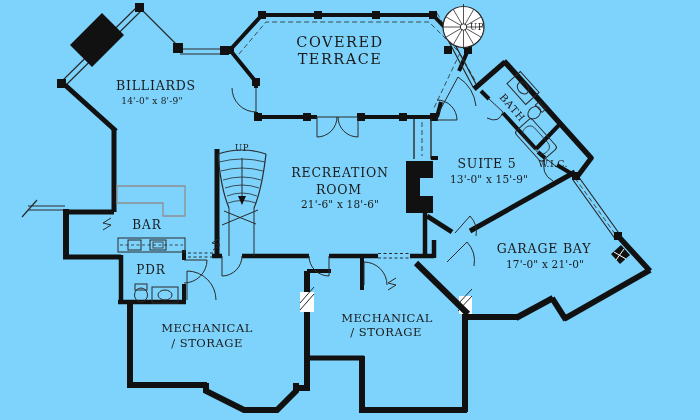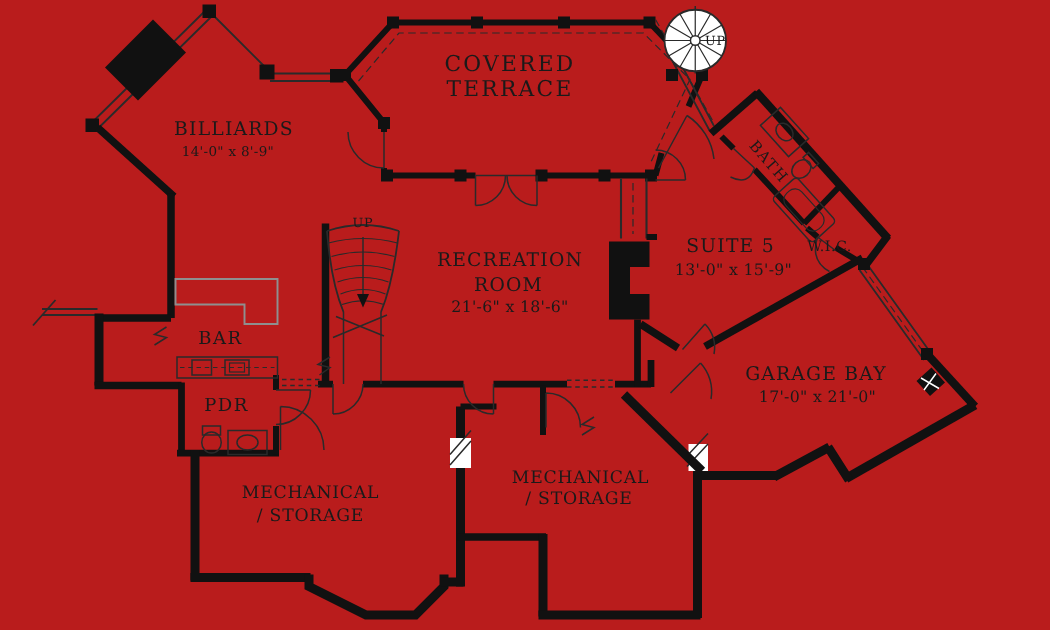--- a/index.html
+++ b/index.html
@@ -1,16 +1,16 @@
 <!DOCTYPE html>
 <html><head>
 <meta charset="utf-8">
 <style>
   html,body{margin:0;padding:0;background:#ffffff;}
-  #stage{width:700px;height:420px;position:relative;background:#b91c1c;overflow:hidden;}
+  #stage{width:700px;height:420px;position:relative;background:#7dd3fc;overflow:hidden;}
   svg{display:block;}
   
   .w{stroke:#111;fill:none;stroke-linecap:butt}
   .w6{stroke-width:6}
   .w55{stroke-width:5.5}
   .w5{stroke-width:5}
   .w45{stroke-width:4.5}
   .w4{stroke-width:4}
   .t{stroke:#2a2a2a;stroke-width:1;fill:none}
   .t12{stroke:#2a2a2a;stroke-width:1.2;fill:none}

